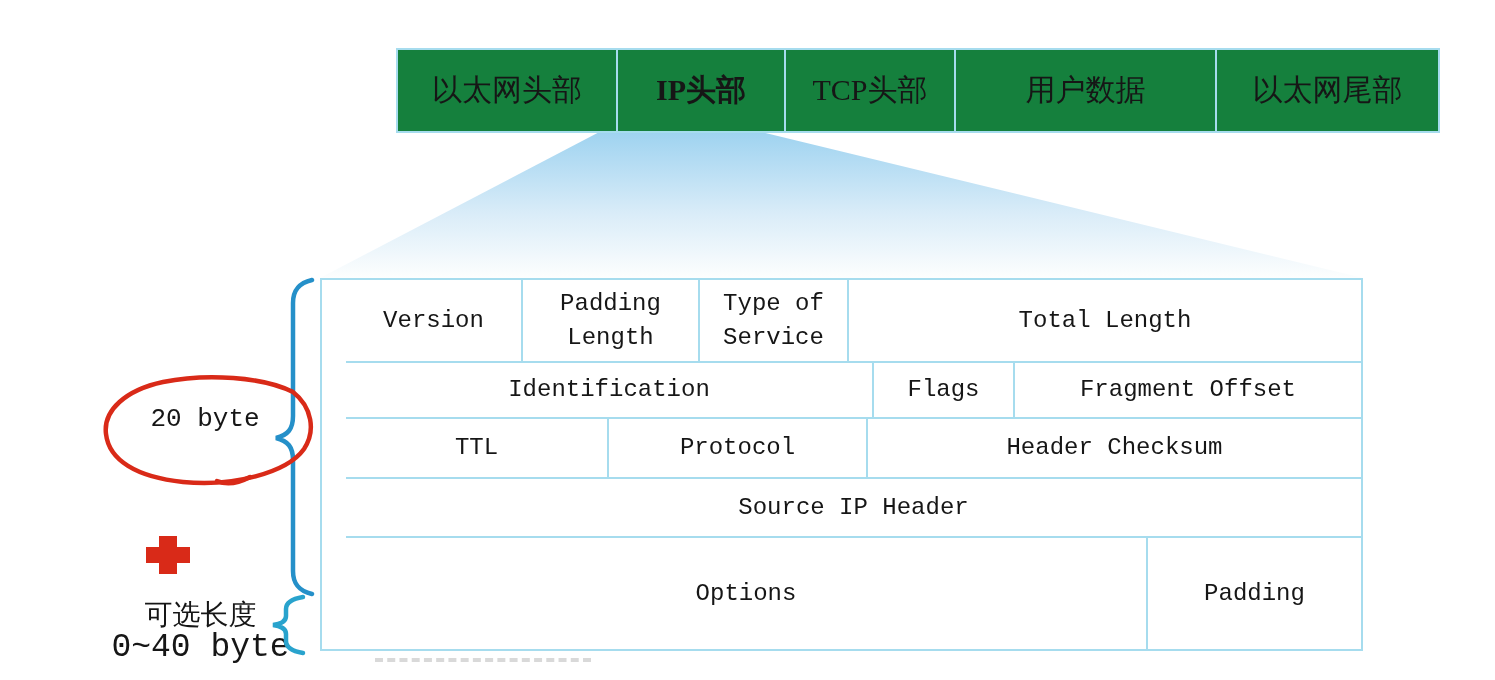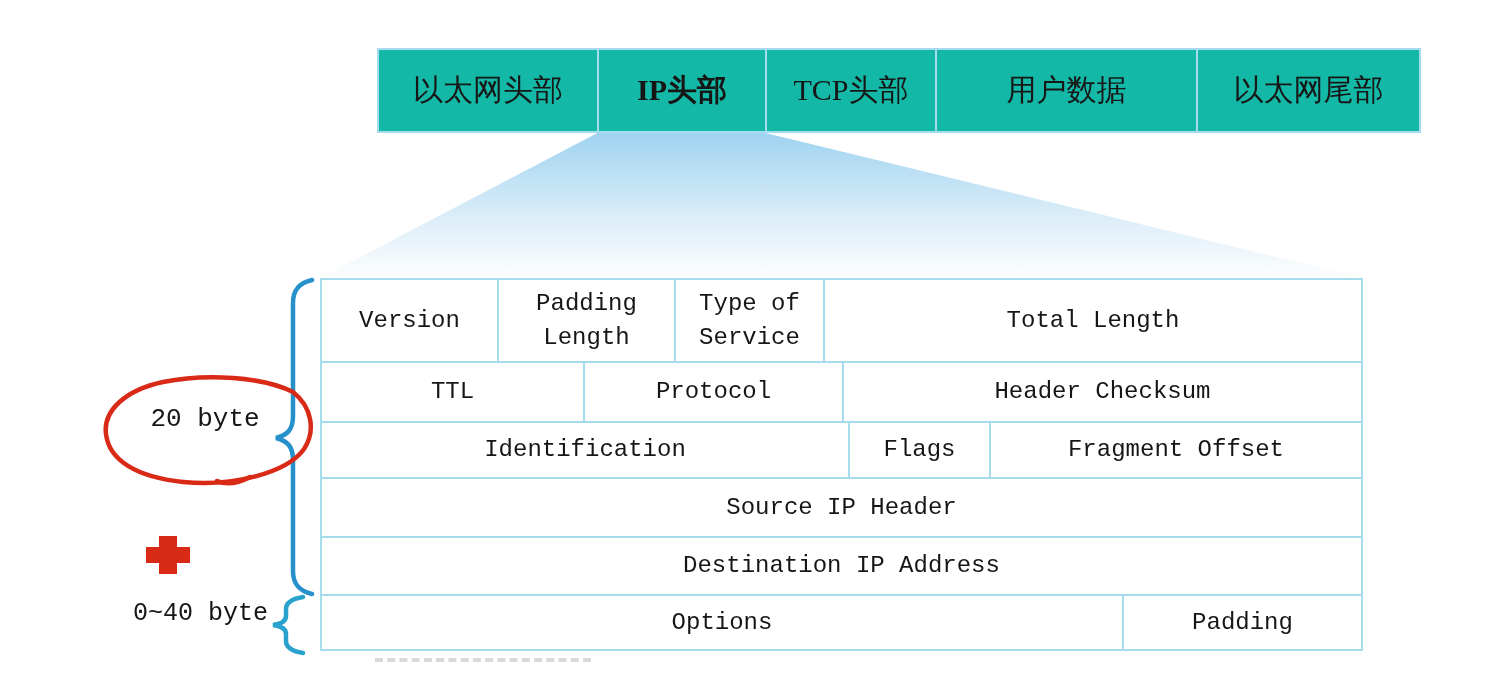--- a/index.html
+++ b/index.html
@@ -8,25 +8,25 @@
     position:relative;
     width:1495px; height:680px;
     background:#ffffff;
     overflow:hidden;
     font-family:"Liberation Mono","DejaVu Sans Mono",monospace;
     color:var(--text,#161616);
   }
 
   
   .frame-bar {
-    position:absolute; left:377px; top:48px;
+    position:absolute; left:396px; top:48px;
     width:1044px; height:85px;
     display:flex;
     border:2px solid var(--table-border,#a6dcee);
-    background:#14b8a6;
+    background:#15803d;
   }
   .fcell {
     display:flex; align-items:center; justify-content:center;
     border-left:2px solid var(--table-border,#a6dcee);
     font-family:"Liberation Serif","DejaVu Serif",serif;
     font-size:30px; white-space:nowrap;
   }
   .fcell:first-child { border-left:none; }
   .fcell.bold { font-weight:bold; }
 
@@ -41,20 +41,21 @@
     clip-path:polygon(26.6% 0%, 42.7% 0%, 100% 100%, 0% 100%);
   }
 
   
   .ip-table {
     position:absolute; left:320px; top:278px;
     width:1043px; height:373px;
     display:flex; flex-direction:column;
     border:2px solid var(--table-border,#a6dcee);
     background:#ffffff;
+    padding-left:24px;
   }
   .trow { display:flex; width:100%; border-top:2px solid var(--table-border,#a6dcee); }
   .trow:first-child { border-top:none; }
   .tcell {
     display:flex; align-items:center; justify-content:center;
     text-align:center;
     border-left:2px solid var(--table-border,#a6dcee);
     font-size:24px; line-height:1.38;
     padding:0 4px;
   }
@@ -67,21 +68,21 @@
     font-family:"Liberation Serif","DejaVu Serif",serif;
     font-size:28px; line-height:35px; white-space:nowrap;
   }
   .label .val {
     font-family:Liberation Mono, monospace;
     font-size:26px; line-height:34px; white-space:nowrap;
   }
   .fixed-label { left:105px; top:402px; width:200px; }
   .opt-label   { left:88px;  top:598px; width:225px; }
   .opt-label .zh { font-size:28px; line-height:34px; }
-  .opt-label .val { font-size:25px; line-height:32px; }
+  .opt-label .val { font-size:33px; line-height:32px; }
 
   
   .dashes {
     position:absolute; left:375px; top:658px; width:216px; height:0;
     border-top:4px dashed #c6c6c6; opacity:.65;
   }
 
   .overlay { position:absolute; left:0; top:0; pointer-events:none; }
 </style>
 </head>
@@ -99,46 +100,44 @@
 
   <div class="trapezoid"></div>
 
   <div class="ip-table">
     <div class="trow" style="height:81px">
       <div class="tcell" style="width:175px">Version</div>
       <div class="tcell" style="width:177px">Padding Length</div>
       <div class="tcell" style="width:149px">Type of Service</div>
       <div class="tcell grow">Total Length</div>
     </div>
+    <div class="trow" style="height:56px">
+      <div class="tcell" style="width:526px">Identification</div>
+      <div class="tcell" style="width:141px">Flags</div>
+      <div class="tcell grow">Fragment Offset</div>
+    </div>
     <div class="trow" style="height:60px">
       <div class="tcell" style="width:261px">TTL</div>
       <div class="tcell" style="width:259px">Protocol</div>
       <div class="tcell grow">Header Checksum</div>
     </div>
-    <div class="trow" style="height:56px">
-      <div class="tcell" style="width:526px">Identification</div>
-      <div class="tcell" style="width:141px">Flags</div>
-      <div class="tcell grow">Fragment Offset</div>
-    </div>
     <div class="trow" style="height:59px">
       <div class="tcell grow">Source IP Header</div>
-    </div>
-    <div class="trow" style="height:58px">
-      <div class="tcell grow">Destination IP Address</div>
     </div>
     <div class="trow grow">
       <div class="tcell" style="width:800px">Options</div>
       <div class="tcell grow">Padding</div>
     </div>
   </div>
 
   <div class="label fixed-label">
     <div class="val">20 byte</div>
   </div>
   <div class="label opt-label">
+    <div class="zh">可选长度</div>
     <div class="val">0~40 byte</div>
   </div>
 
   <div class="dashes"></div>
 
   <svg class="overlay" width="1495" height="680" viewBox="0 0 1495 680">
 
     <path d="M 312 280 C 299 283 293 290 293 303 L 293 416 C 293 429 288 435 276 438
              C 288 441 293 447 293 460 L 293 571 C 293 584 299 591 312 594" fill="none" style="stroke:var(--brace-blue,#2590c9)" stroke-width="4.5" stroke-linecap="round"></path>
 

